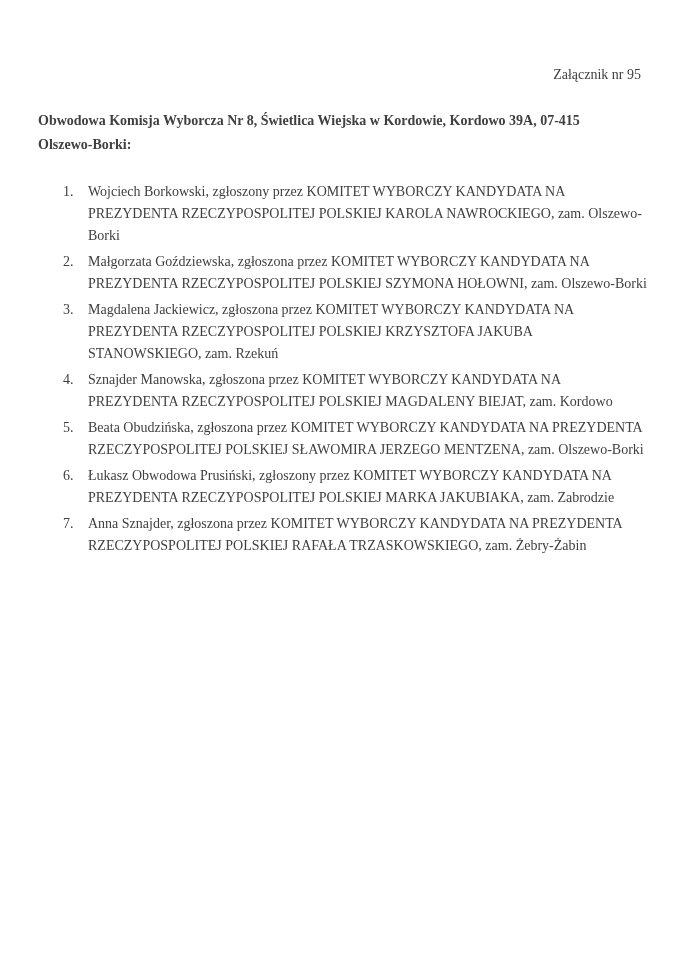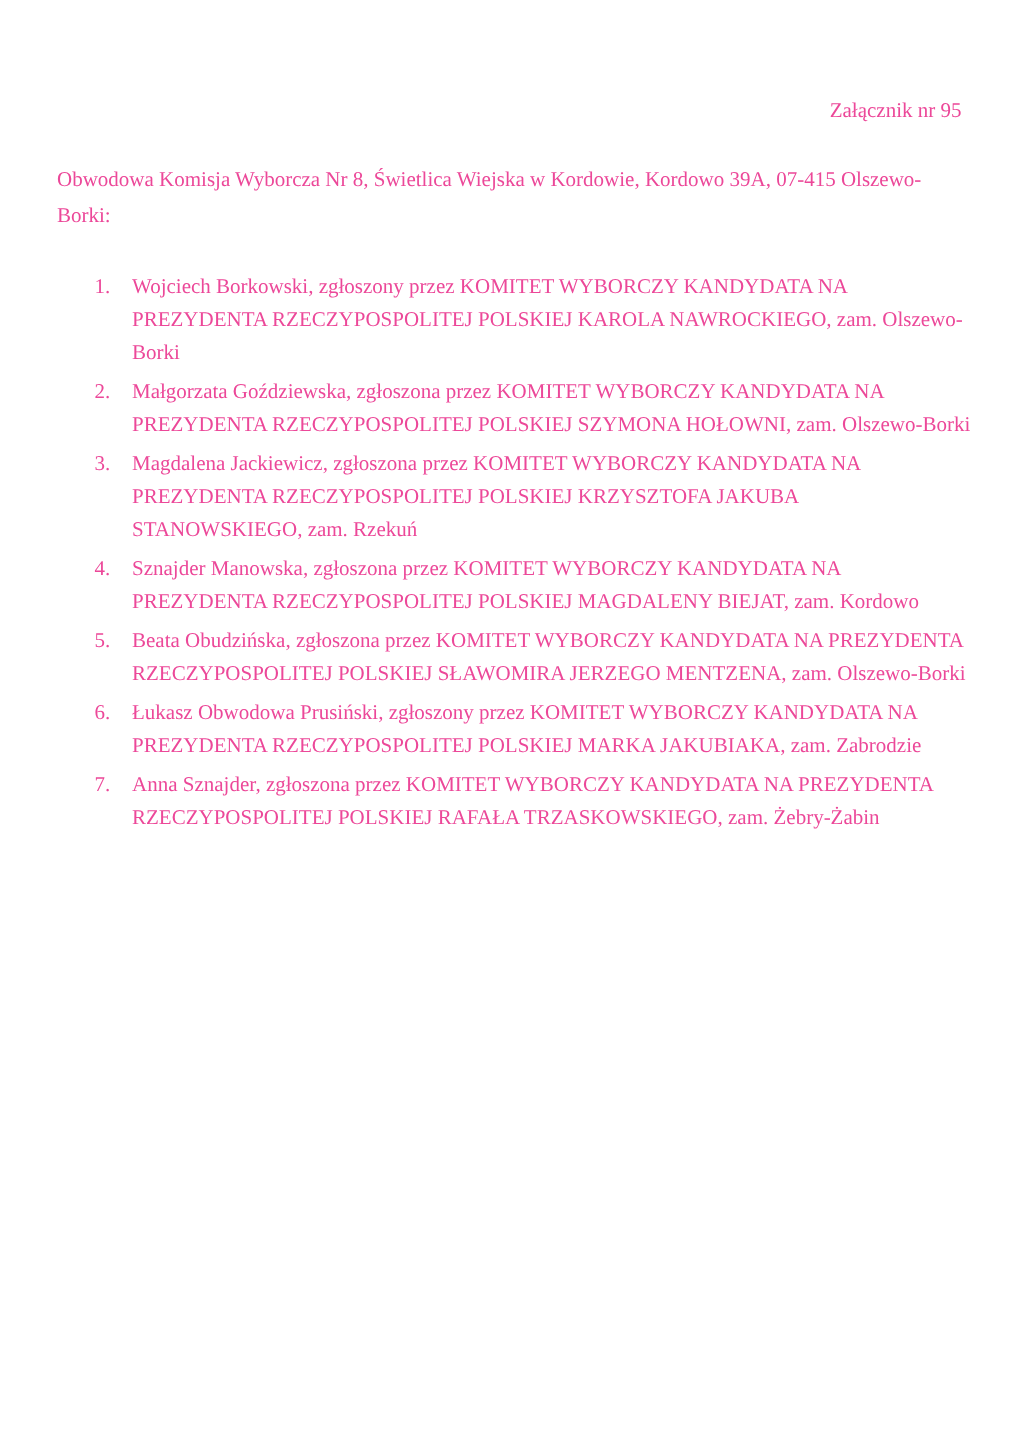--- a/index.html
+++ b/index.html
@@ -5,36 +5,37 @@
   html, body {
     margin: 0;
     padding: 0;
     background: #ffffff;
   }
   .page {
     position: relative;
     width: 679px;
     height: 960px;
     background: #ffffff;
-    color: #ec4899;
+    color: #404040;
     font-family: "Liberation Serif", "DejaVu Serif", serif;
     font-size: 14px;
     box-sizing: border-box;
     padding: 66px 30px 0 38px;
     overflow: hidden;
   }
   .header {
     text-align: right;
     line-height: 17px;
     padding-right: 8px;
   }
   .intro {
     margin-top: 26px;
     line-height: 24px;
     padding-right: 31px;
+    font-weight: bold;
   }
   .member-list {
     list-style: none;
     margin: 24px 0 0 0;
     padding: 0;
   }
   .member {
     display: flex;
     padding-left: 25px;
     line-height: 22px;

